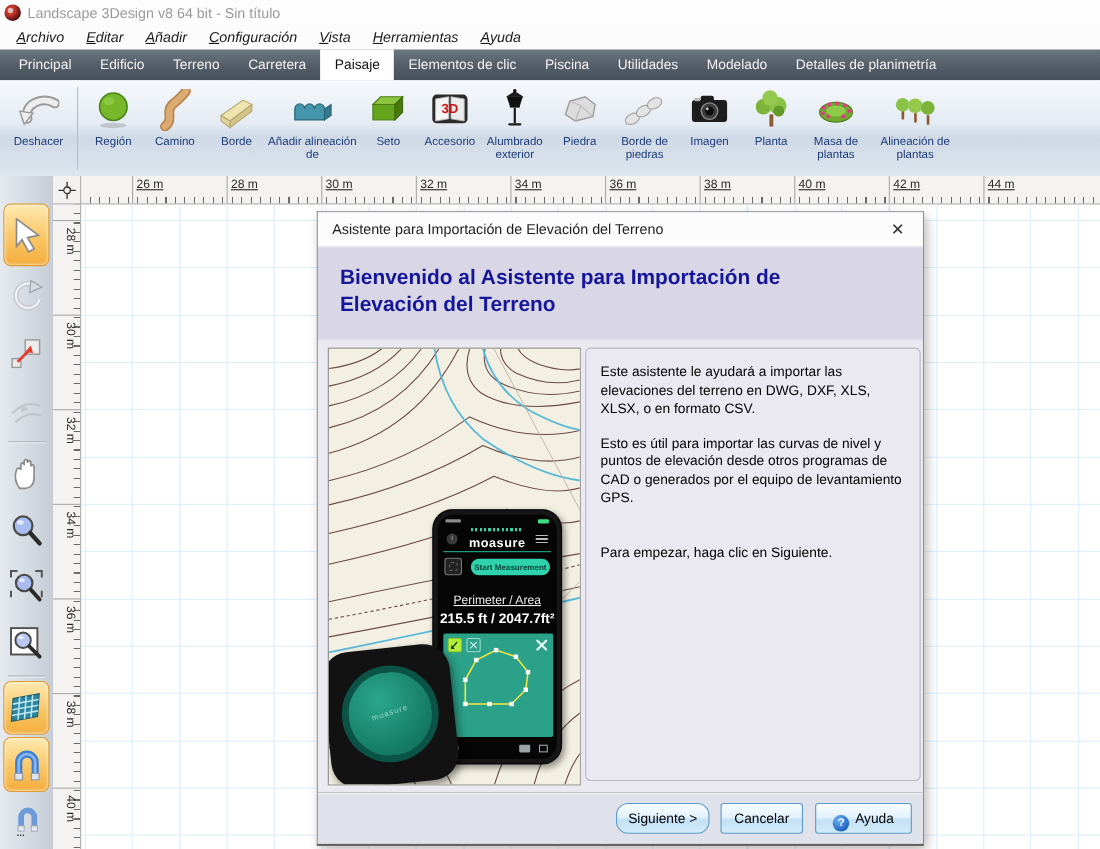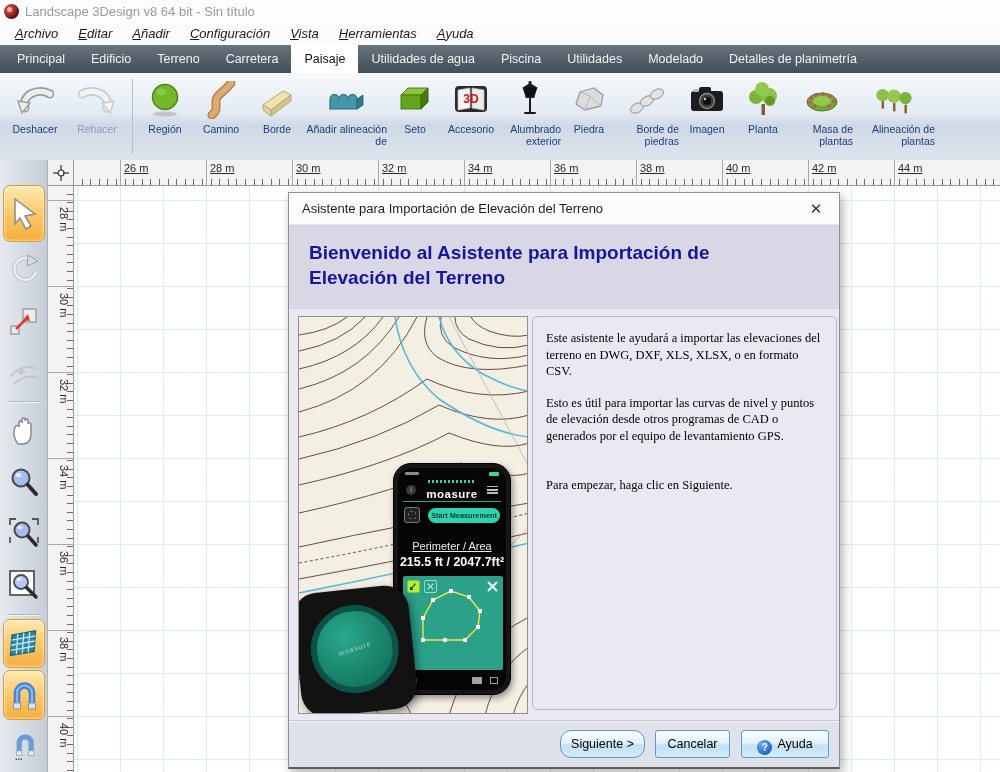--- a/index.html
+++ b/index.html
@@ -20,21 +20,21 @@
   
   .ribbon { height:28px; background:linear-gradient(180deg,#6b7681 0%,#57616c 45%,#454f5a 100%); display:flex; align-items:stretch; padding-left:4px; }
   .rtab { color:#f2f2f2; font-size:12.5px; padding:0 13px; display:flex; align-items:center; }
   .rtab.active { background:#fff; color:#111; }
 
   
   .toolbar { height:88px; background:linear-gradient(180deg,#f6f9fc 0%,#e4ebf3 45%,#cfd9e5 60%,#dde5ee 100%); display:flex; align-items:flex-start; padding:4px 2px 0 4px; border-bottom:1px solid #b9c2cd; }
   .titem { width:56px; display:flex; flex-direction:column; align-items:center; padding-top:2px; }
   .titem.wide { width:82px; } .titem.med { width:62px; }
   .ticon { width:40px; height:42px; display:flex; align-items:center; justify-content:center; }
-  .tlabel { font-size:10.5px; color:#1d3c7a; text-align:right; line-height:1.15; margin-top:2px; }
+  .tlabel { font-size:10.5px; color:#1d3c7a; text-align:center; line-height:1.15; margin-top:2px; }
   .tsep { width:1px; background:#b4bdc8; margin:2px 4px 6px 4px; align-self:stretch; }
 
   
   .workspace { position:absolute; left:0; top:160px; right:0; bottom:0; }
 
   
   .toolcol { position:absolute; left:0; top:0; width:48px; bottom:0; background:linear-gradient(90deg,#e6eaef 0%,#d2d9e1 60%,#c6cdd6 100%); border-right:1px solid #aab2bc; display:flex; flex-direction:column; align-items:center; padding-top:24px; }
   .tool { width:42px; height:50px; border-radius:7px; display:flex; align-items:center; justify-content:center; margin:1px 0; }
   .tool.big { height:58px; }
   .tool.selected { background:linear-gradient(180deg,#ffe9b0 0%,#f9c666 55%,#f4ad3d 100%); border:1px solid #e09b2d; box-shadow:inset 0 0 3px #fff; }
@@ -60,21 +60,21 @@
   .dialog { position:absolute; left:288px; top:192px; width:552px; height:577px; background:#eae9f2; border:1px solid #8f8f8f; border-bottom:2px solid #5c5c5c; box-shadow:3px 4px 10px rgba(0,0,0,.3); z-index:10; }
   .dlg-titlebar { height:31px; background:#fcfcfc; display:flex; align-items:center; padding:0 10px 0 13px; }
   .dlg-title { font-size:13px; color:#1c1c1c; flex:1; }
   .dlg-close { font-size:15px; color:#333; width:26px; text-align:center; cursor:default; }
   .dlg-header { height:85px; background:#d9d7e6; padding:15px 20px 0 20px; border-top:1px solid #e8e7ef; }
   .dlg-heading { font-size:19px; font-weight:bold; color:#16169b; line-height:1.32; max-width:480px; }
   .dlg-body { position:absolute; left:0; top:116px; right:0; bottom:47px; background:#eae9f2; }
 
   .img-panel { position:absolute; left:9px; top:7px; width:230px; height:398px; border:1px solid #8f8f8f; background:#f3efe2; overflow:hidden; }
   .txt-panel { position:absolute; left:243px; top:7px; width:305px; height:394px; border:1px solid #b9b7c8; border-radius:5px; padding:13px 13px; font-size:12.5px; color:#000; line-height:1.32; }
-  .txt-panel p { margin-bottom:15px;font-family:Liberation Serif, serif; }
+  .txt-panel p { margin-bottom:15px; }
   .txt-panel p.gap { margin-top:33px; }
 
   .dlg-buttons { position:absolute; left:0; right:0; bottom:0; height:47px; background:#dfe2ea; border-top:1px solid #c3c6cf; box-shadow:inset 0 1px 0 #f2f4f8; }
   .btn { position:absolute; top:9px; height:28px; border:1px solid #5f9bcb; border-radius:3px; background:linear-gradient(180deg,#f9fdff 0%,#e3f2fc 45%,#c2e1f5 55%,#d2ebf9 100%); font-size:12.5px; color:#000; text-align:center; line-height:26px; font-family:"Liberation Sans",sans-serif; }
   .btn.disabled { background:#d6d6d6; border-color:#bdbdbd; color:#989898;margin-top:44px; }
   .btn-back { left:177px; width:79px; } .btn-next { left:271px; width:85px;border-radius:11px; }
   .btn-cancel { left:366px; width:75px; } .btn-help { left:452px; width:88px; }
   .help-q { display:inline-block; width:15px; height:15px; border-radius:50%; background:radial-gradient(circle at 35% 30%,#6db1f2,#1d5fc0 75%); color:#fff; font-size:10px; font-weight:bold; line-height:15px; vertical-align:-3px; margin-right:5px; }
 
   
@@ -125,49 +125,37 @@
   <span class="mitem accel"><u>H</u>erramientas</span>
   <span class="mitem accel"><u>A</u>yuda</span>
 </div>
 
 <div class="ribbon">
   <div class="rtab">Principal</div>
   <div class="rtab">Edificio</div>
   <div class="rtab">Terreno</div>
   <div class="rtab">Carretera</div>
   <div class="rtab active">Paisaje</div>
-  <div class="rtab">Utilidades de agua</div>
+  <div class="rtab">Elementos de clic</div>
   <div class="rtab">Piscina</div>
   <div class="rtab">Utilidades</div>
   <div class="rtab">Modelado</div>
   <div class="rtab">Detalles de planimetría</div>
 </div>
 
 <div class="toolbar">
   <div class="titem med">
     <span class="ticon">
       <svg width="38" height="36" viewBox="0 0 38 36">
           <path d="M9 26 C5 13 22 5 34 12" fill="none" stroke="#9a9a9a" stroke-width="9" stroke-linecap="round"></path>
           <path d="M9 26 C5 13 22 5 34 12" fill="none" stroke="#ededed" stroke-width="5.5" stroke-linecap="round"></path>
           <polygon points="2,19 14,21 6,31" fill="#ededed" stroke="#9a9a9a" stroke-width="1.3"></polygon>
         </svg>
     </span>
     <span class="tlabel">Deshacer</span>
-  </div>
-  <div class="titem med">
-    <span class="ticon">
-      <svg width="38" height="36" viewBox="0 0 38 36">
-          <g transform="translate(38,0) scale(-1,1)">
-            <path d="M9 26 C5 13 22 5 34 12" fill="none" stroke="#c9c9c9" stroke-width="9" stroke-linecap="round"></path>
-            <path d="M9 26 C5 13 22 5 34 12" fill="none" stroke="#f3f3f3" stroke-width="5.5" stroke-linecap="round"></path>
-            <polygon points="2,19 14,21 6,31" fill="#f3f3f3" stroke="#c9c9c9" stroke-width="1.3"></polygon>
-          </g>
-        </svg>
-    </span>
-    <span class="tlabel" style="color:#8d9bb5">Rehacer</span>
   </div>
   <div class="tsep"></div>
   <div class="titem">
     <span class="ticon">
       <svg width="36" height="38" viewBox="0 0 36 38">
           <ellipse cx="18" cy="33" rx="12" ry="2.5" fill="rgba(0,0,0,.15)"></ellipse>
           <circle cx="18" cy="16" r="12.5" fill="#76b82a" stroke="#4d841a" stroke-width="1.5"></circle>
           <ellipse cx="14" cy="11" rx="5" ry="3.5" fill="#94d24a" opacity=".7"></ellipse>
         </svg>
     </span>

